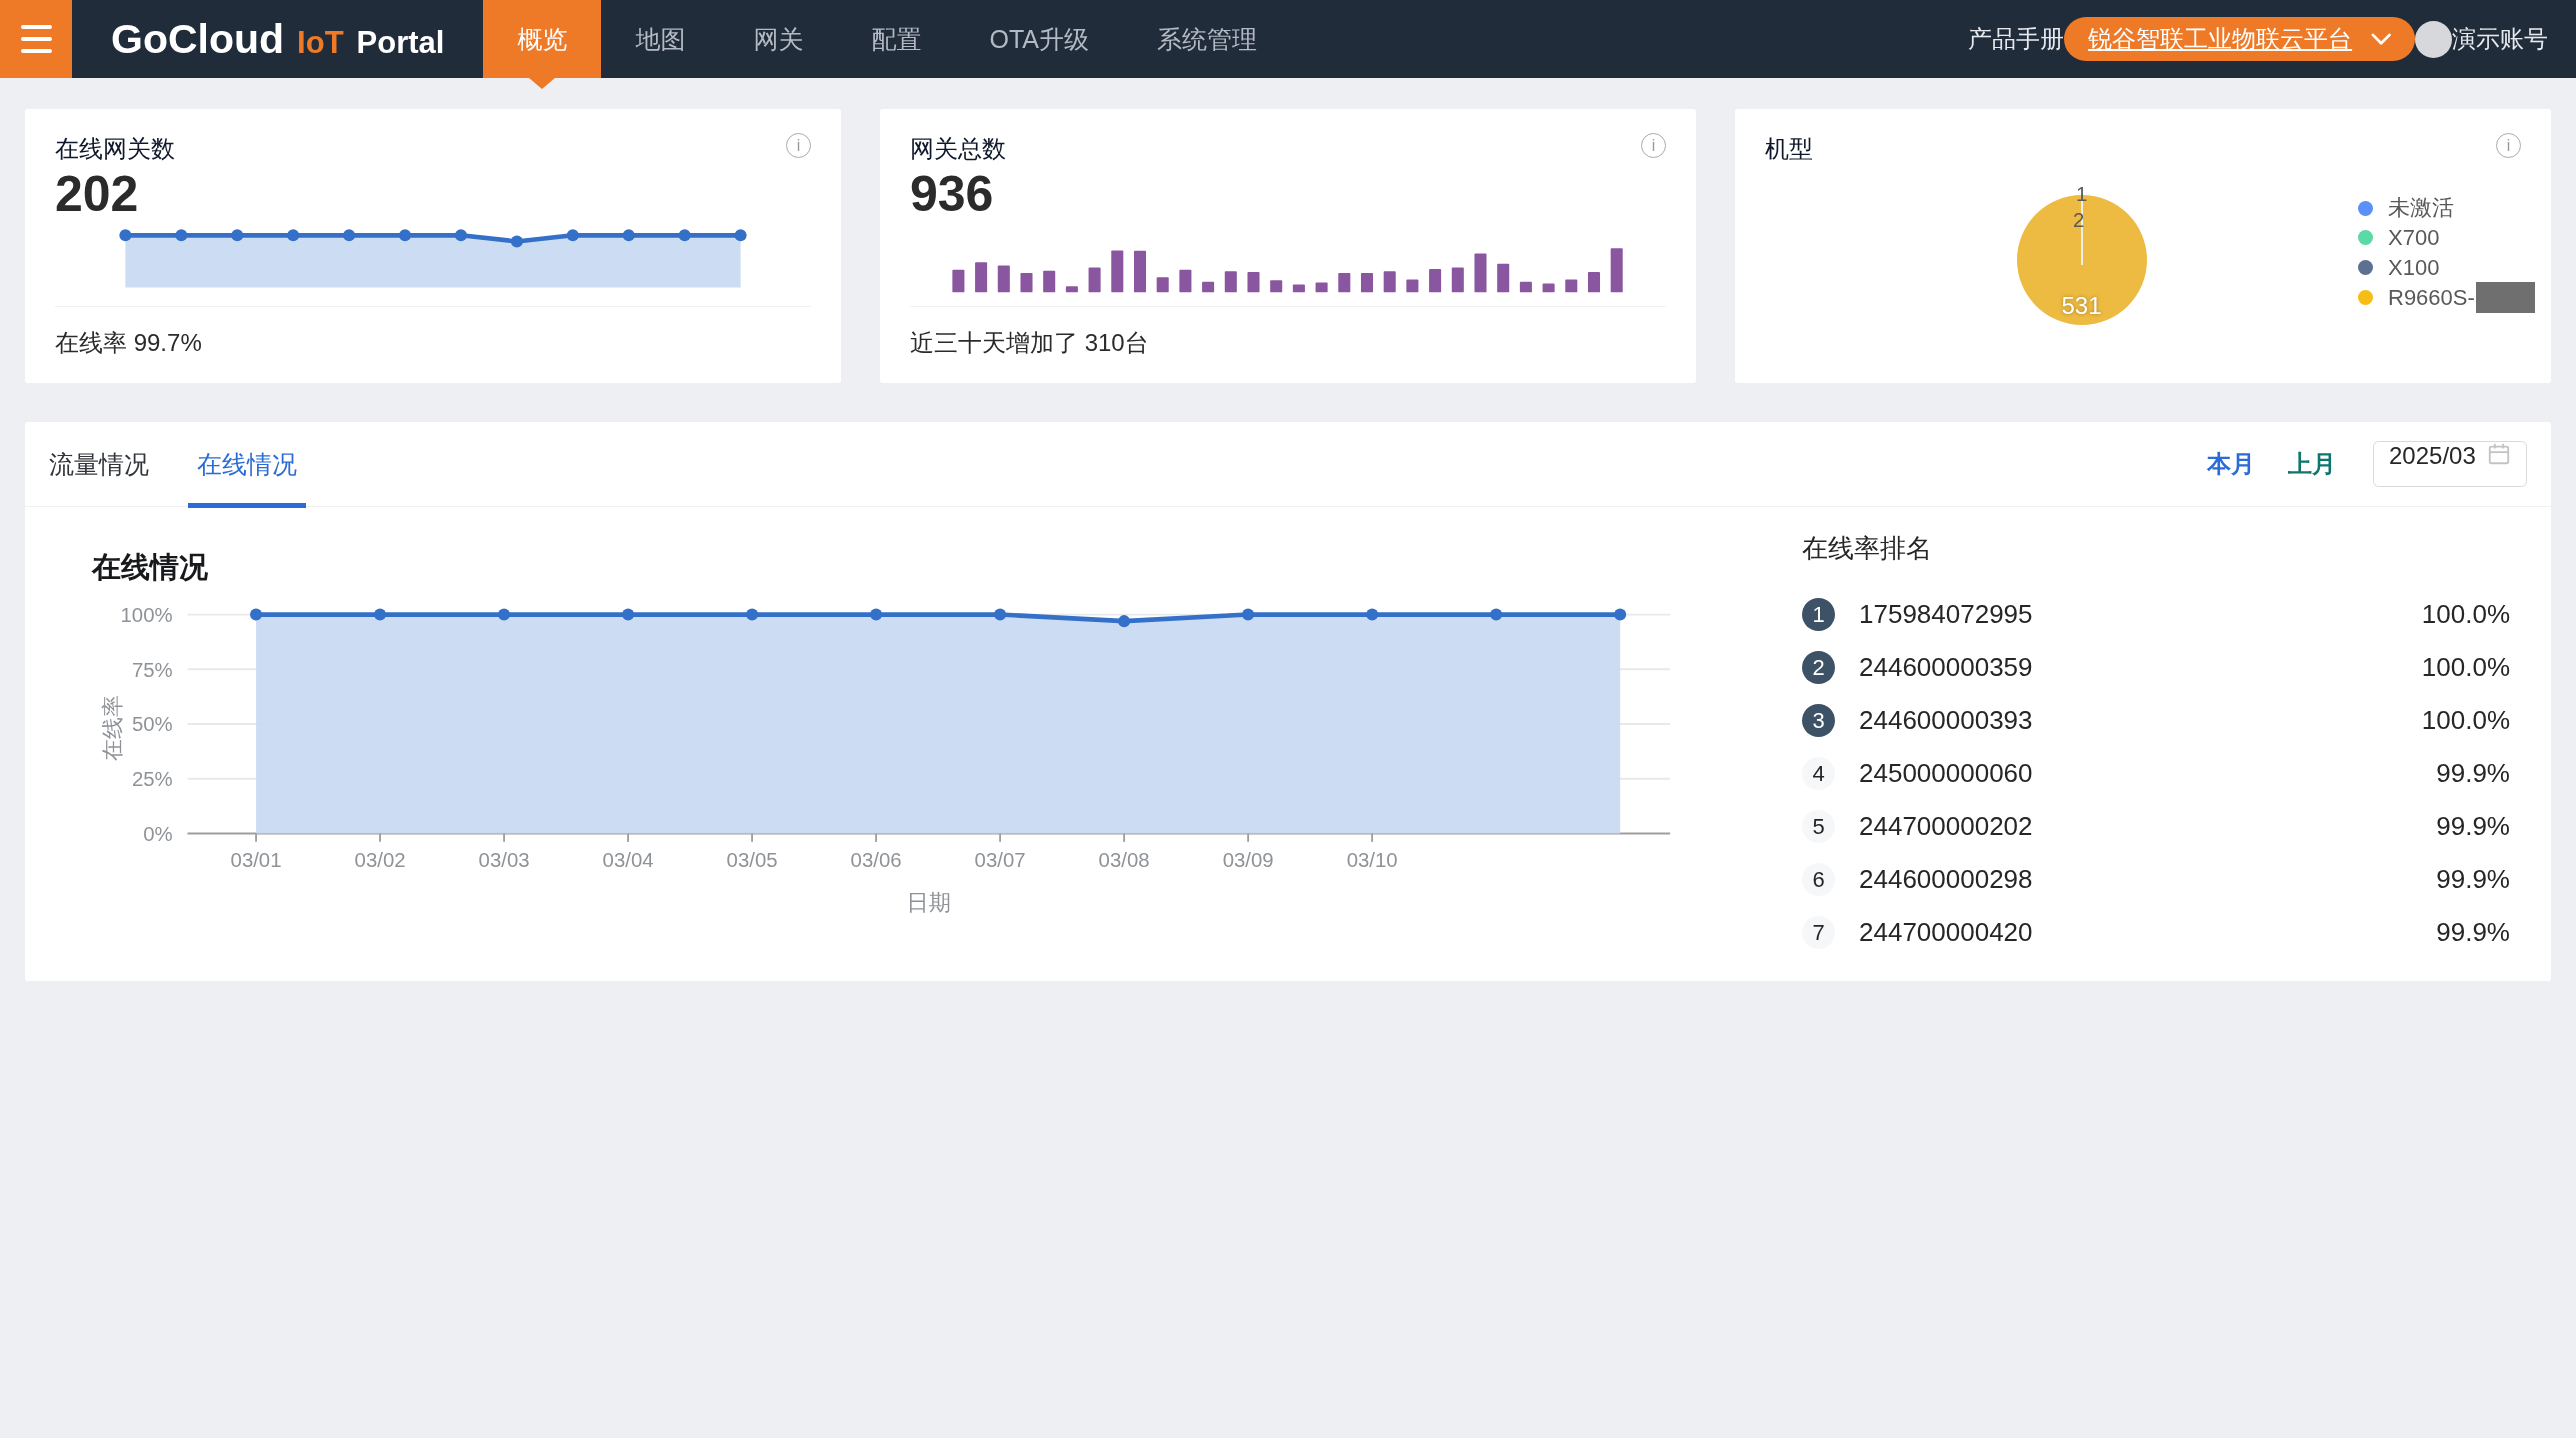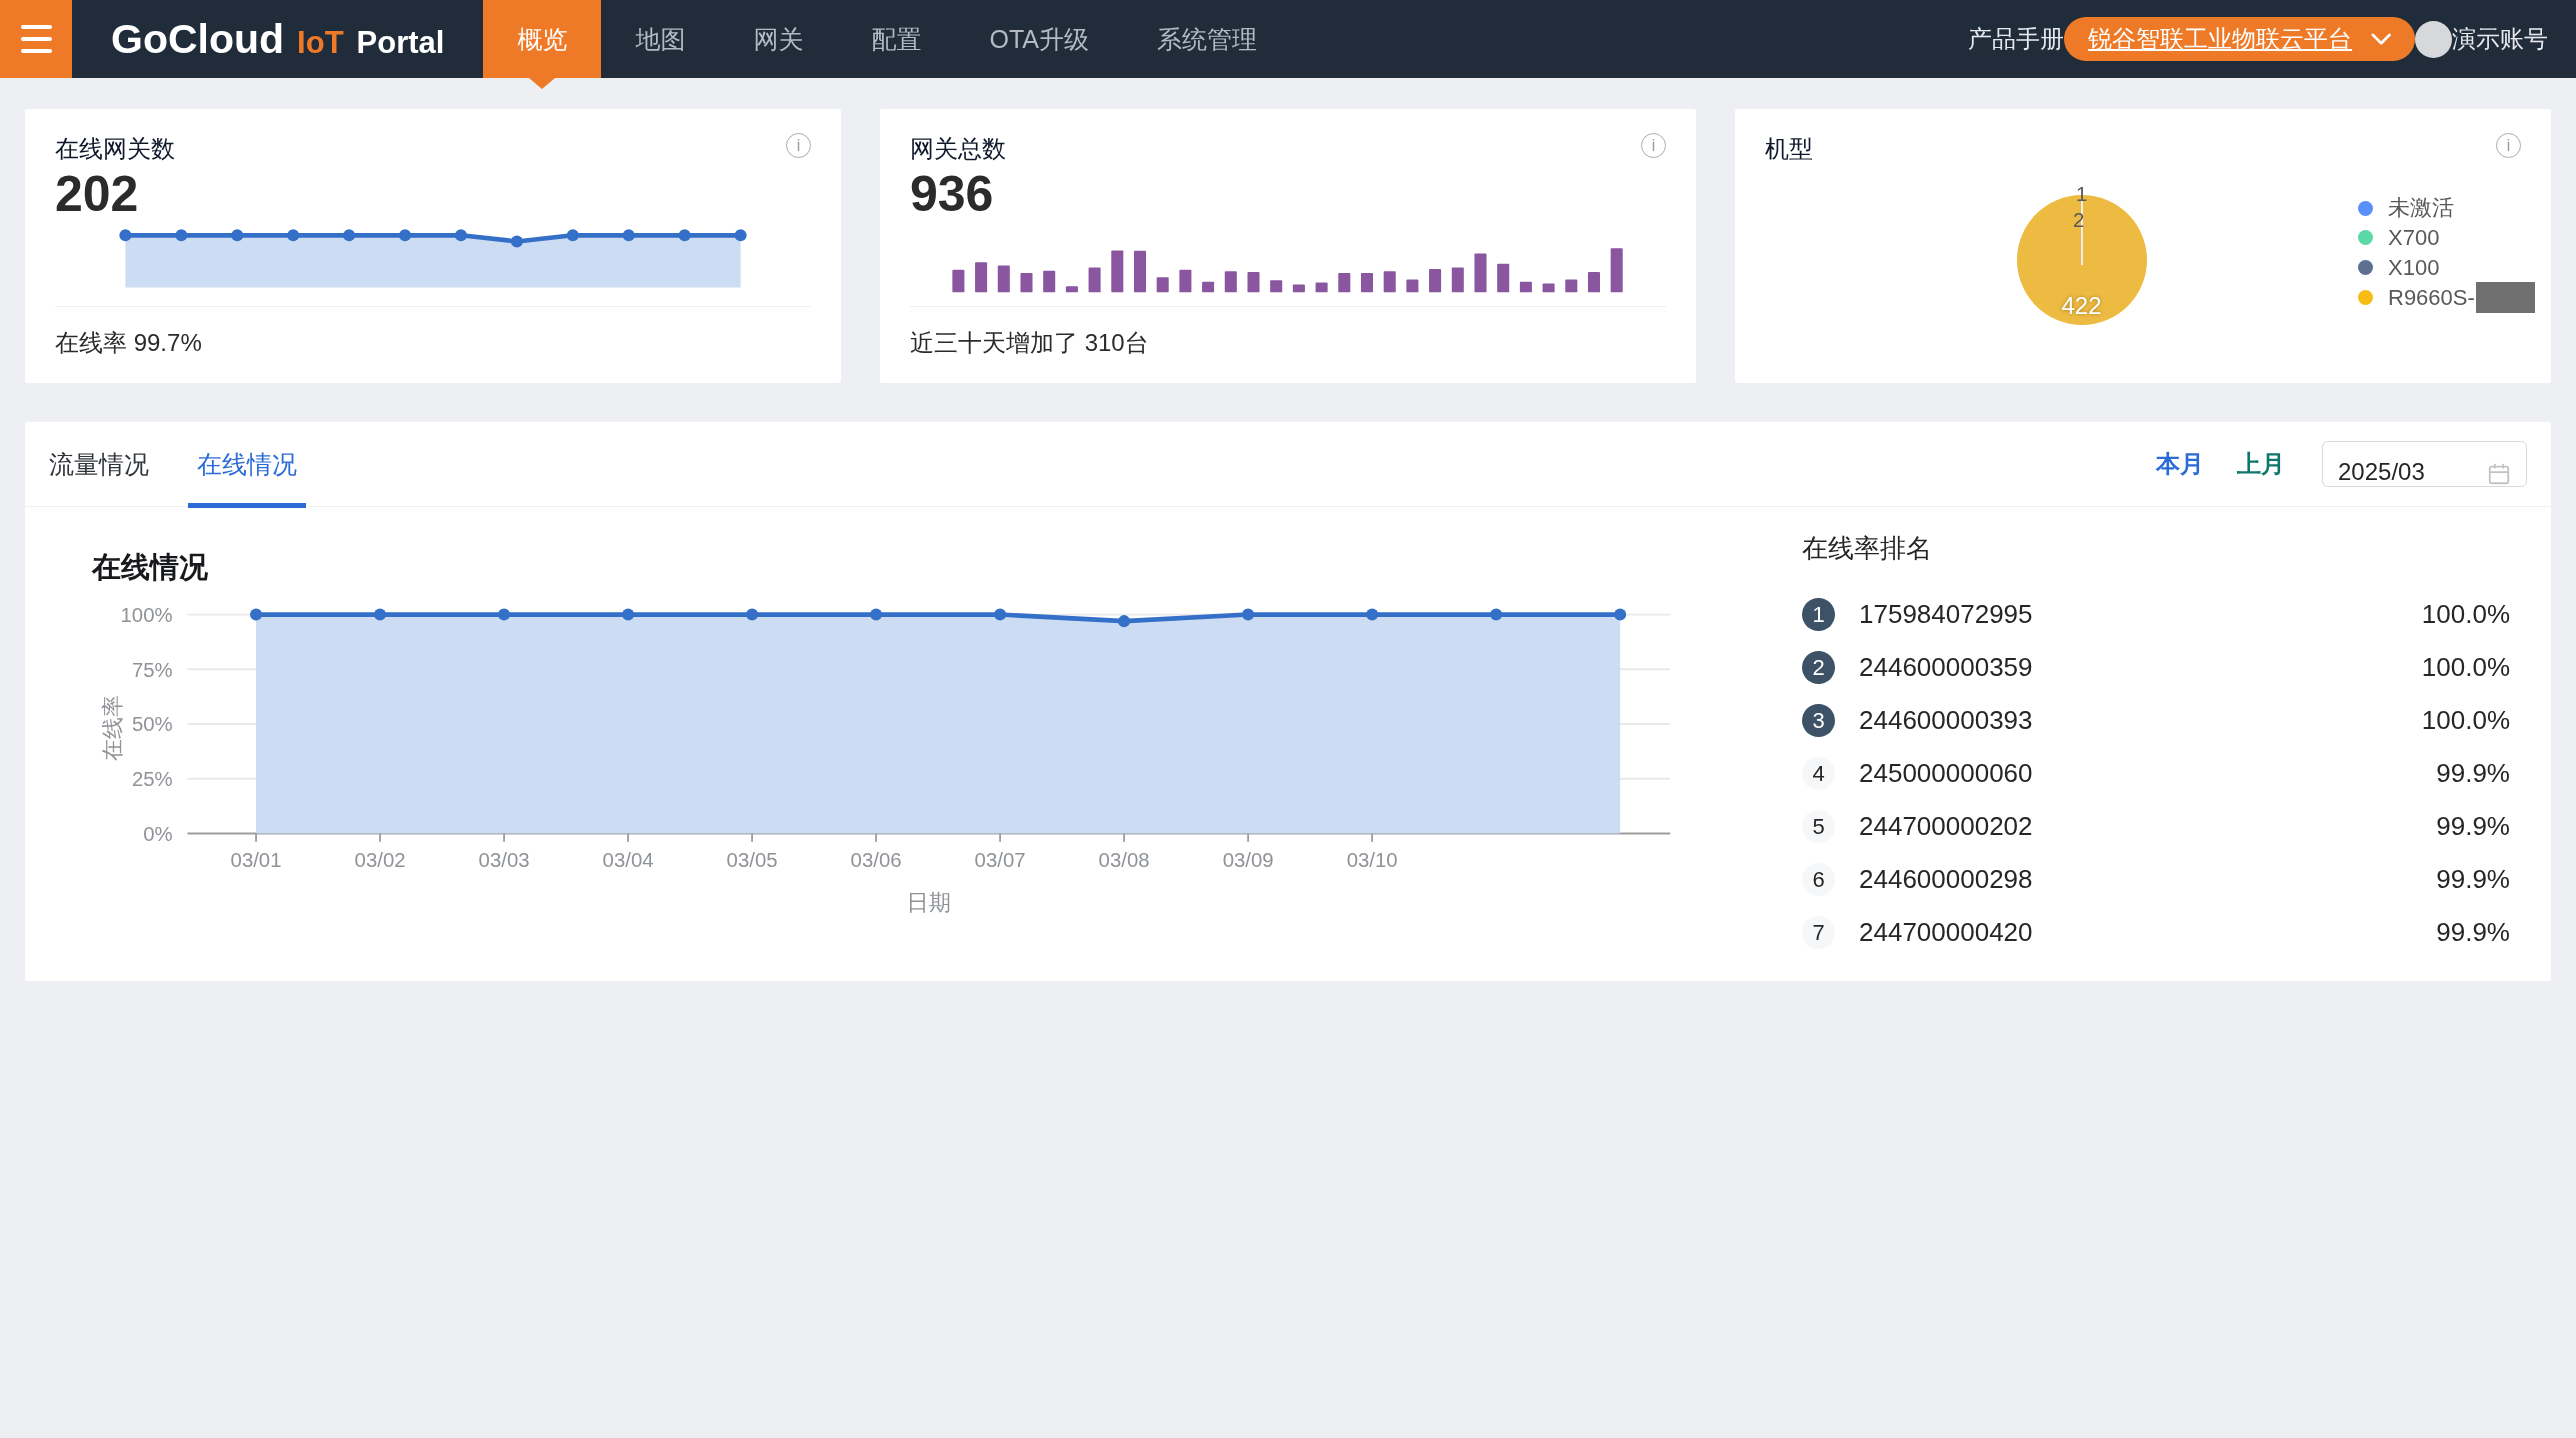--- a/index.html
+++ b/index.html
@@ -51,21 +51,21 @@
   .redaction { display:inline-block; width:59px; height:31.5px; background:#6F6F6F; vertical-align:middle; margin-left:0.9px; }
   
   .panel { margin-top:39px; height:559px; background:#fff; border-radius:2.8px; position:relative; }
   .panel-header { height:85px; border-bottom:1.9px solid #F0F0F0; display:flex; align-items:center; padding:0 24px; }
   .ptab { font-size:25px; color:#30343B; margin-right:48px; position:relative; height:100%; display:flex; align-items:center; cursor:pointer; }
   .ptab.active { color:#2B6BD6; }
   .ptab.active::after { content:''; position:absolute; bottom:-1.9px; left:-9.3px; right:-9.3px; height:4.6px; background:#2B6BD6; }
   .range-btn { font-size:24px; cursor:pointer;font-weight:bold; }
   .btn-this { color:#2B6BD6; margin-left:auto; }
   .btn-last { color:#0f766e; margin-left:33px; }
-  .date-box { width:205px; height:46px; border:1.9px solid #D9D9D9; border-radius:5.6px; display:flex; align-items:flex-end; justify-content:space-between; padding:0 15px; margin-left:37px; font-size:24px; color:#262626; cursor:pointer; }
+  .date-box { width:154px; height:46px; border:1.9px solid #D9D9D9; border-radius:5.6px; display:flex; align-items:flex-start; justify-content:space-between; padding:0 15px; margin-left:37px; font-size:24px; color:#262626; cursor:pointer; }
   .panel-body { display:flex; height:472px; }
   .chart-area { position:relative; width:1751px; flex:none; }
   .chart-title { position:absolute; left:67px; top:41px; font-size:29px; font-weight:700; color:#17191C; }
   #main-chart { position:absolute; left:42px; top:89px; width:1631px; height:334px; }
   .y-axis-label { position:absolute; left:43px; top:206px; width:89px; text-align:center; transform:rotate(-90deg); font-size:22px; color:#8F9398; }
   .ranking { flex:1; padding:24px 41px 0 26px; }
   .ranking-title { font-size:26px; color:#262626; font-weight:500; }
   .rank-rows { margin-top:22px; }
   .rank-row { display:flex; align-items:center; height:53px; }
   .rank-badge { width:33px; height:33px; border-radius:50%; display:flex; align-items:center; justify-content:center; font-size:22px; margin-right:24px; flex:none; background:#F6F7F9; color:#262626; }
@@ -176,21 +176,21 @@
       <div class="card-footer">近三十天增加了 310台</div>
     </div>
 
     <div class="card">
       <div class="card-title">机型</div>
       <i class="info-icon">i</i>
       <div class="pie-circle"></div>
       <div class="pie-leader"></div>
       <div class="pie-lbl" style="left:341px; top:74px;">1</div>
       <div class="pie-lbl" style="left:338px; top:100px;">2</div>
-      <div class="pie-main-value">422</div>
+      <div class="pie-main-value">531</div>
       <div class="legend">
           <div class="legend-item">
             <span class="legend-dot" style="background: rgb(91, 143, 249);"></span>
             <span class="legend-label">未激活</span>
           </div>
           <div class="legend-item">
             <span class="legend-dot" style="background: rgb(90, 216, 166);"></span>
             <span class="legend-label">X700</span>
           </div>
           <div class="legend-item">

